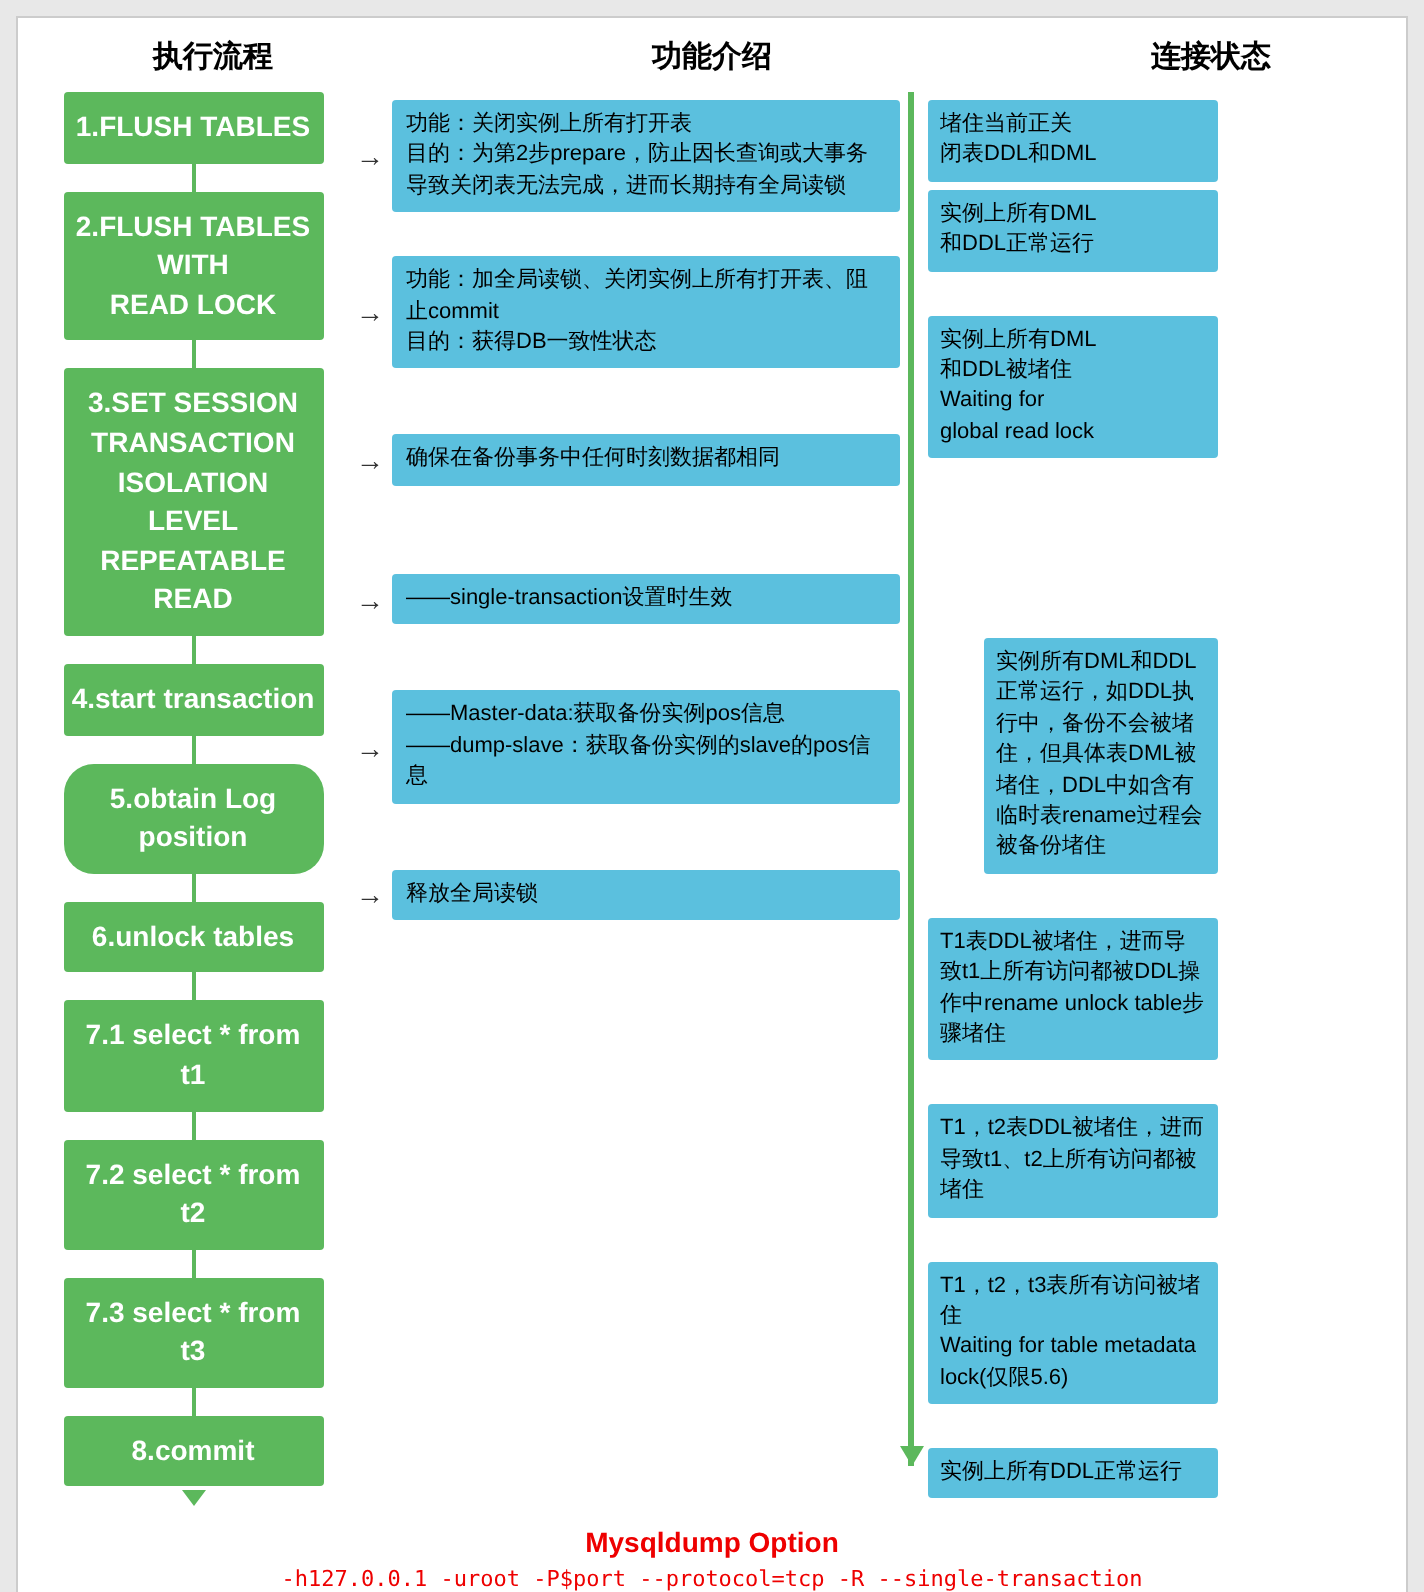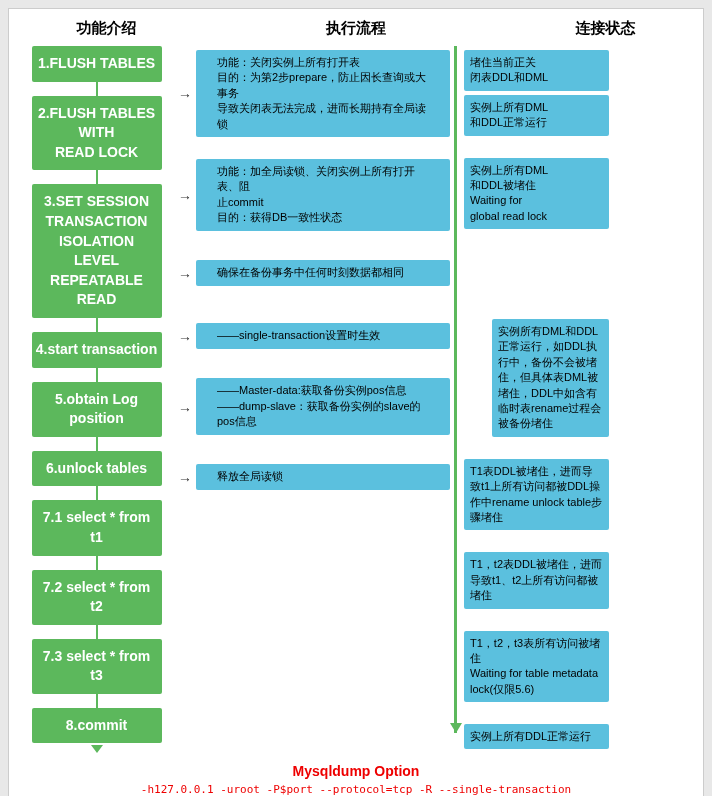--- a/index.html
+++ b/index.html
@@ -43,21 +43,21 @@
       text-align: center;
       padding: 8px 4px;
       width: 130px;
       border-radius: 2px;
       line-height: 1.4;
     }
     .blue-box {
       background: #5bc0de;
       color: #000;
       font-size: 11px;
-      padding: 5px 21px;
+      padding: 5px 7px;
       border-radius: 2px;
       line-height: 1.4;
       flex: 1;
     }
     .right-blue-box {
       background: #5bc0de;
       color: #000;
       font-size: 11px;
       padding: 5px 6px;
       border-radius: 2px;
@@ -87,40 +87,40 @@
       font-family: Consolas, monospace;
       line-height: 1.5;
     }
   </style>
 </head>
 <body>
 
 <div class="container">
 
   <div class="header-row">
+    <div class="header-col">执行流程</div>
     <div class="header-col">功能介绍</div>
-    <div class="header-col">执行流程</div>
     <div class="header-col">连接状态</div>
   </div>
 
   <div id="flow-container">
       <div style="display:flex; position:relative;">
         <div style="width:155px; display:flex; flex-direction:column; align-items:center;">
           <div class="green-box" style="white-space:pre-line;">1.FLUSH TABLES</div>
           <div class="v-line-segment" style="height:14px;"></div>
           <div class="green-box" style="white-space:pre-line;">2.FLUSH TABLES WITH
 READ LOCK</div>
           <div class="v-line-segment" style="height:14px;"></div>
           <div class="green-box" style="white-space:pre-line;">3.SET SESSION
 TRANSACTION ISOLATION
 LEVEL REPEATABLE READ</div>
           <div class="v-line-segment" style="height:14px;"></div>
           <div class="green-box" style="white-space:pre-line;">4.start transaction</div>
           <div class="v-line-segment" style="height:14px;"></div>
-          <div class="green-box" style="white-space:pre-line;">5.obtain Log position</div>
+          <div class="green-box" style="white-space:pre-line;border-radius:15px;">5.obtain Log position</div>
           <div class="v-line-segment" style="height:14px;"></div>
           <div class="green-box" style="white-space:pre-line;">6.unlock tables</div>
           <div class="v-line-segment" style="height:14px;"></div>
           <div class="green-box" style="white-space:pre-line;">7.1 select * from t1</div>
           <div class="v-line-segment" style="height:14px;"></div>
           <div class="green-box" style="white-space:pre-line;">7.2 select * from t2</div>
           <div class="v-line-segment" style="height:14px;"></div>
           <div class="green-box" style="white-space:pre-line;">7.3 select * from t3</div>
           <div class="v-line-segment" style="height:14px;"></div>
           <div class="green-box" style="white-space:pre-line;">8.commit</div>

